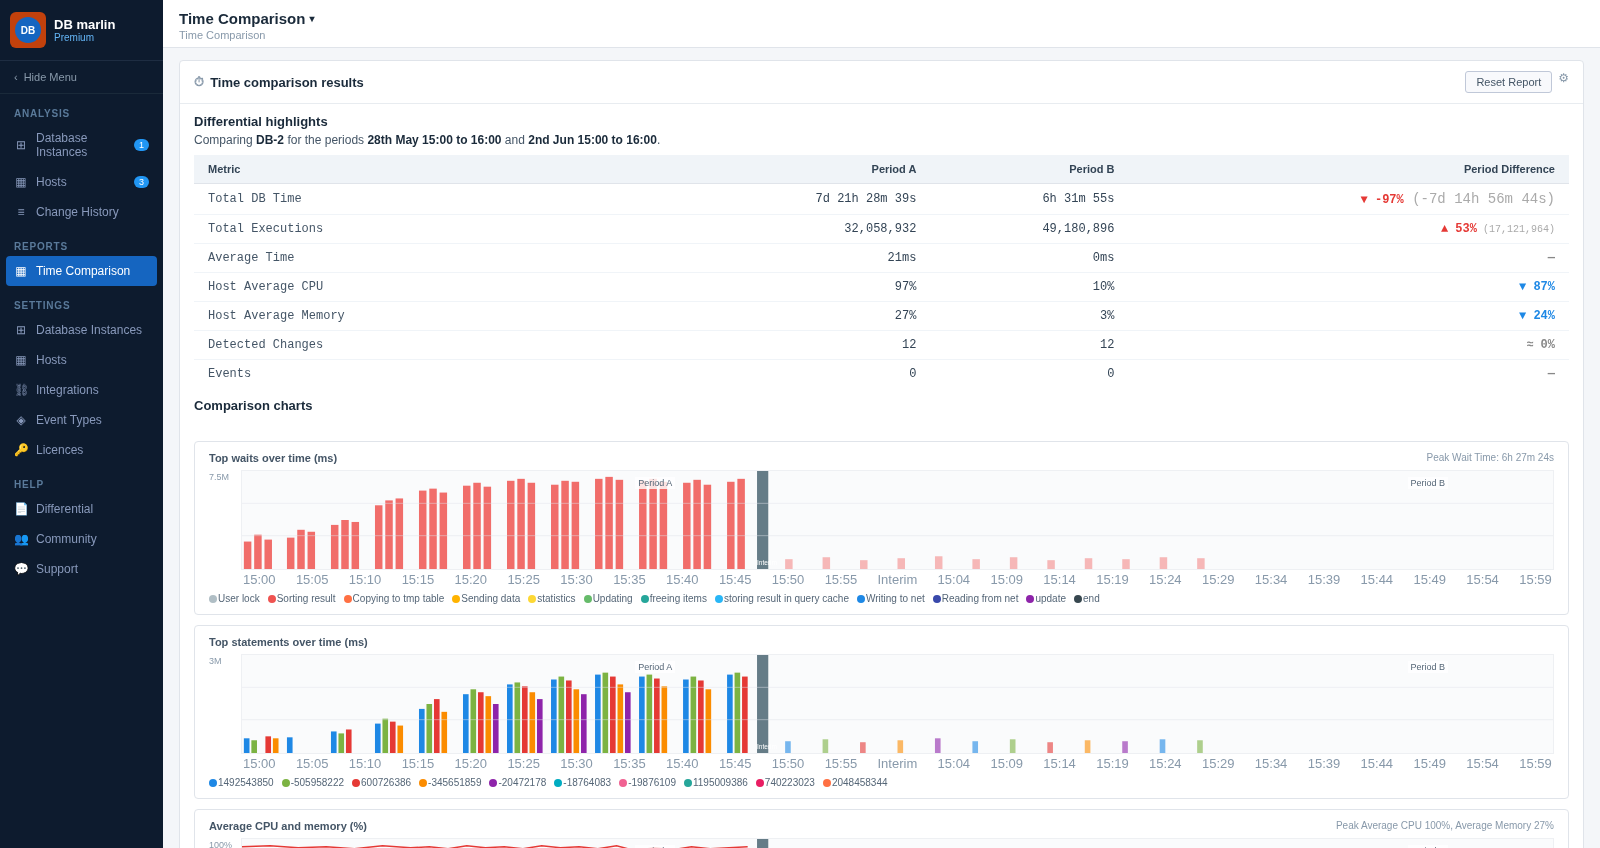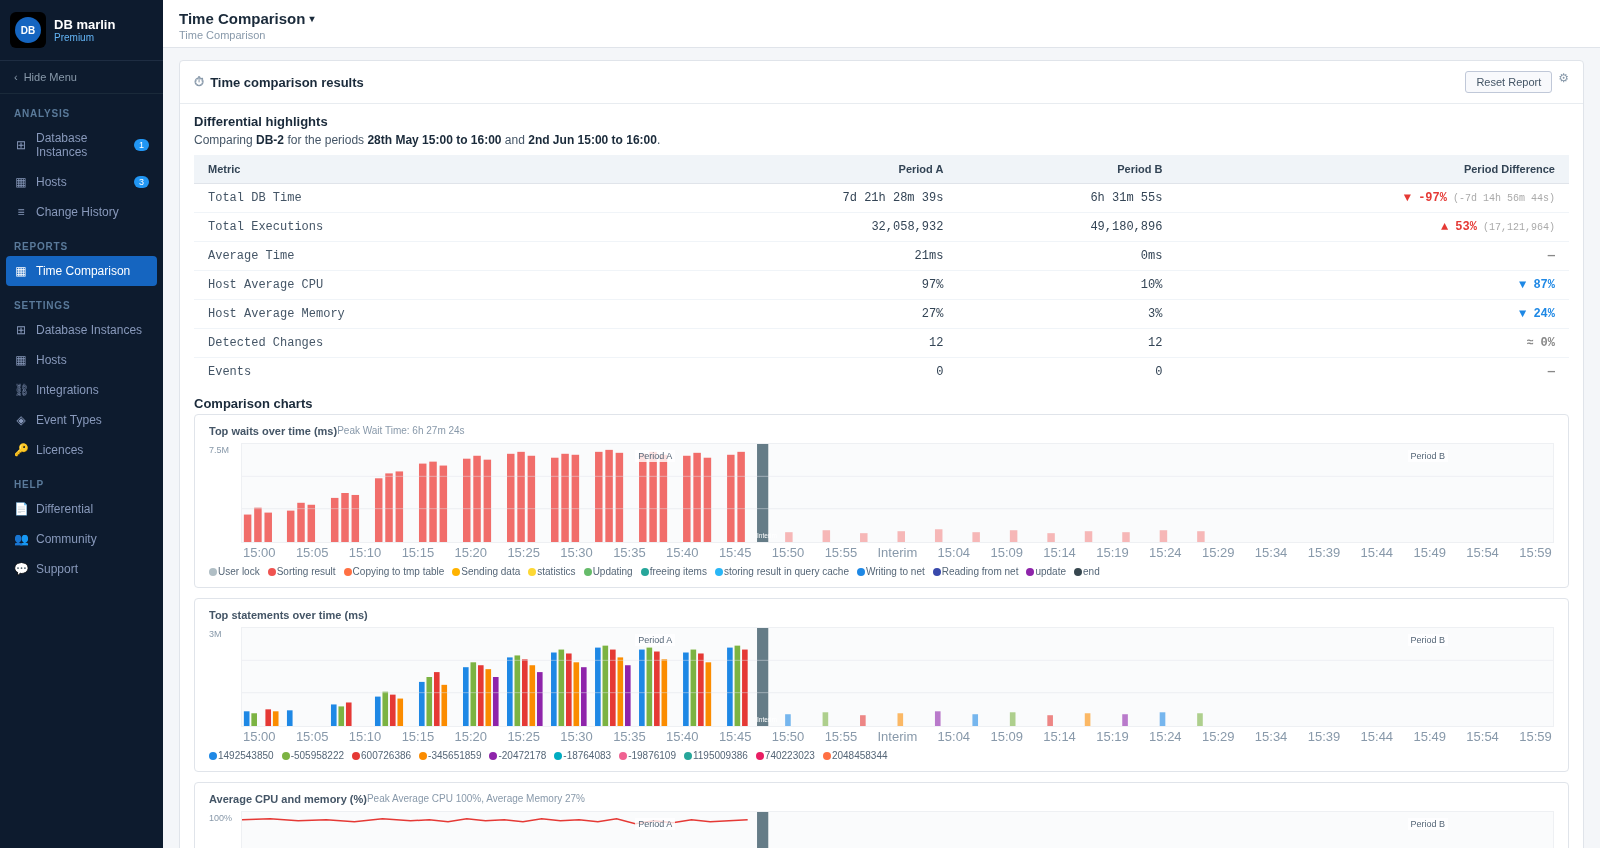--- a/index.html
+++ b/index.html
@@ -18,21 +18,21 @@
     }
     .sidebar-logo {
       padding: 12px 10px;
       display: flex;
       align-items: center;
       gap: 8px;
       border-bottom: 1px solid #1e2d42;
     }
     .logo-icon {
       width: 36px; height: 36px;
-      background: #000000;
+      background: #c2410c;
       border-radius: 6px;
       display: flex; align-items: center; justify-content: center;
       font-weight: bold; color: white; font-size: 11px;
     }
     .logo-text { color: #fff; font-size: 13px; font-weight: 600; }
     .logo-sub { color: #64b5f6; font-size: 10px; }
     .sidebar-hide-menu {
       padding: 10px 14px;
       color: #8899aa;
       font-size: 11px;
@@ -130,30 +130,30 @@
       border-bottom: 1px solid #e0e4ea;
     }
     thead th:first-child { text-align: left; width: 35%; }
     tbody tr { border-bottom: 1px solid #f0f4f8; font-family: Liberation Mono, monospace; }
     tbody tr:last-child { border-bottom: none; margin-top: 40px; }
     tbody td { padding: 7px 14px; font-size: 12px; color: #334455; text-align: right; }
     tbody td:first-child { text-align: left; color: #445566; }
 
     
     .charts-section { padding: 10px 14px; }
-    .charts-title { font-size: 13px; font-weight: 700; color: #1a2a3a; margin-bottom: 3px; }
+    .charts-title { font-size: 13px; font-weight: 700; color: #1a2a3a; margin-bottom: 28px; }
 
     .chart-container {
       background: #fff;
       border: 1px solid #e0e4ea;
       border-radius: 4px;
       margin-bottom: 10px;
       padding: 10px 14px;
     }
-    .chart-title { font-size: 11px; font-weight: 600; color: #445566; margin-bottom: 6px; display: flex; }
+    .chart-title { font-size: 11px; font-weight: 600; color: #445566; margin-bottom: 6px; display: flex; justify-content: space-between; }
     .chart-peak { font-size: 10px; color: #8899aa; font-weight: 400; }
 
     .chart-area {
       position: relative;
       height: 100px;
       background: #fafbfc;
       border: 1px solid #eef0f3;
       overflow: hidden;
     }
     .chart-svg { width: 100%; height: 100%; }
@@ -316,21 +316,21 @@
               <th>Period A</th>
               <th>Period B</th>
               <th>Period Difference</th>
             </tr>
           </thead>
           <tbody id="metrics-tbody">
           <tr>
     <td>Total DB Time</td>
     <td>7d 21h 28m 39s</td>
     <td>6h 31m 55s</td>
-    <td><span style="color:#e53935;font-weight:600;">▼ -97%</span><span style="color:#aaa;font-size:10px;"> (-7d 14h 56m 44s)</span></td>
+    <td><span style="color:#e53935;font-weight:600;">▼ -97%</span><span style="color:#aaa;font-size:14px;"> (-7d 14h 56m 44s)</span></td>
   </tr>
               <tr>
     <td>Total Executions</td>
     <td>32,058,932</td>
     <td>49,180,896</td>
     <td><span style="color:#e53935;font-weight:600;">▲ 53%</span><span style="color:#aaa;font-size:10px;"> (17,121,964)</span></td>
   </tr>
               <tr>
     <td>Average Time</td>
     <td>21ms</td>

